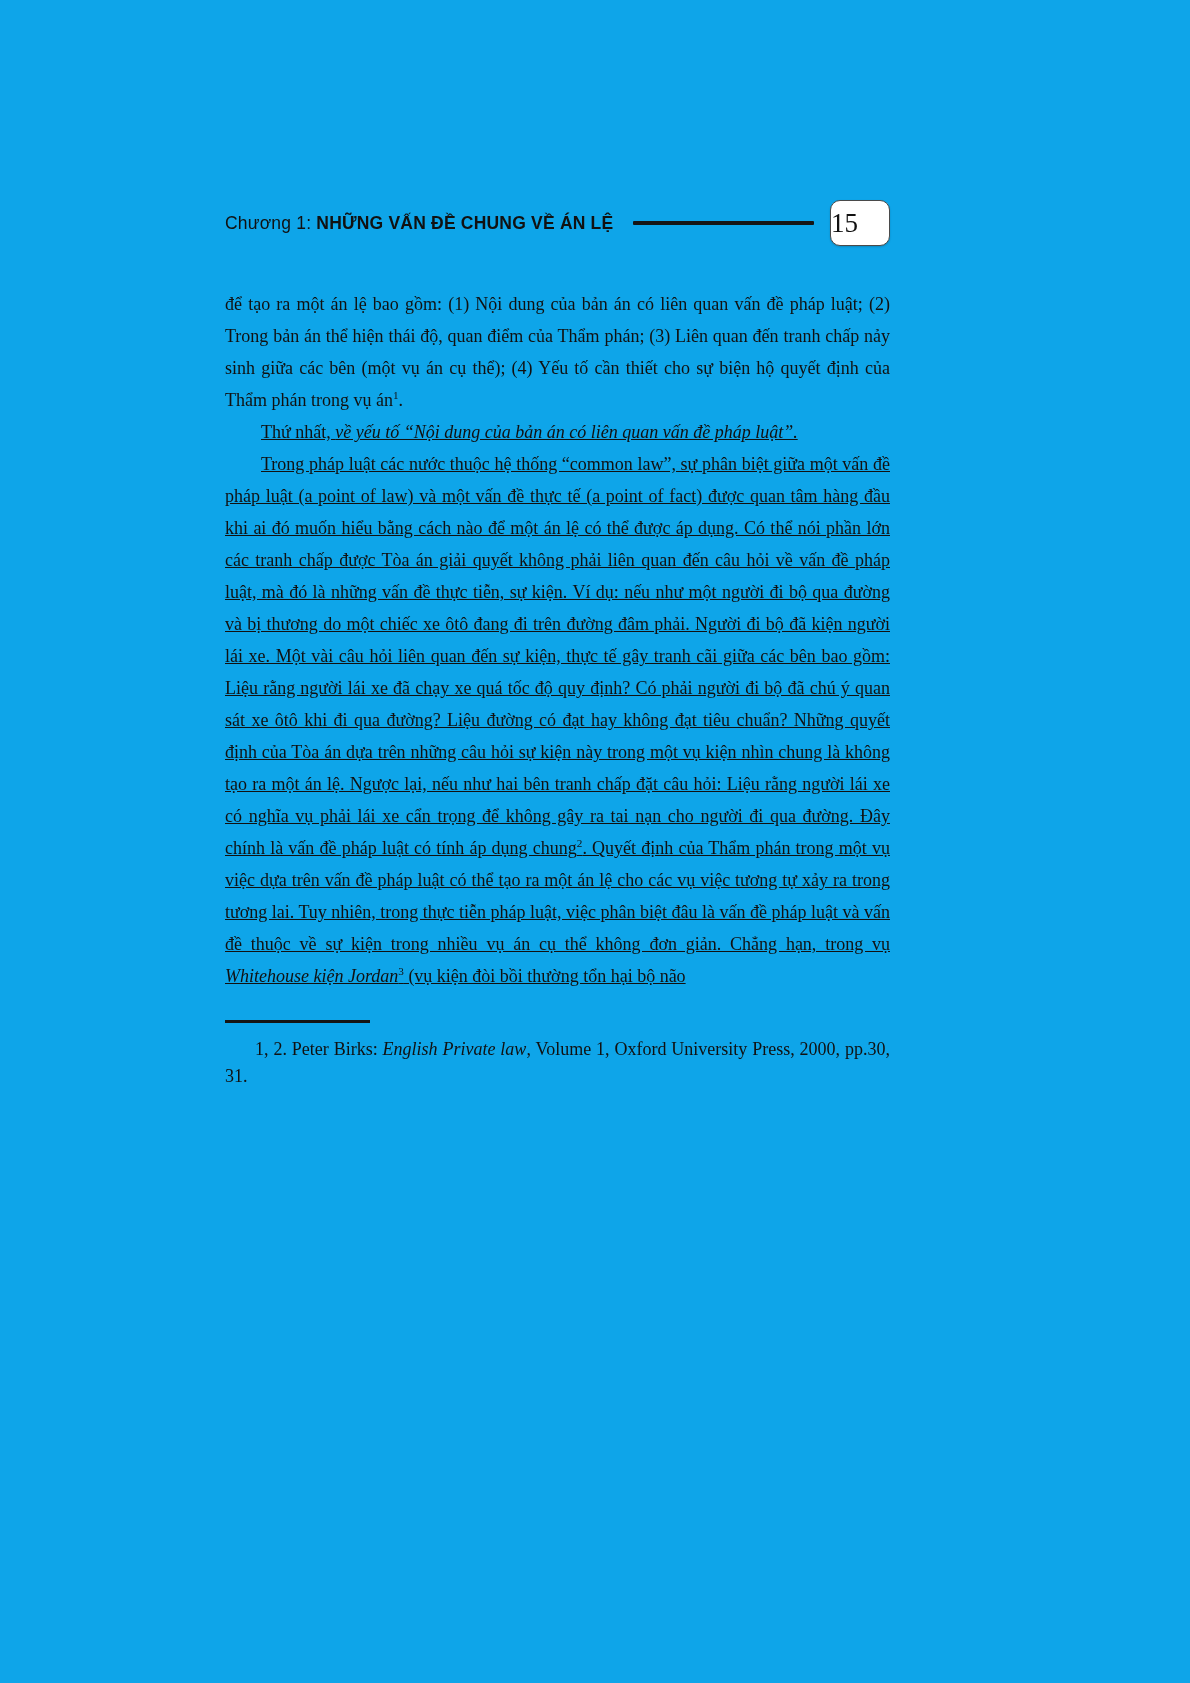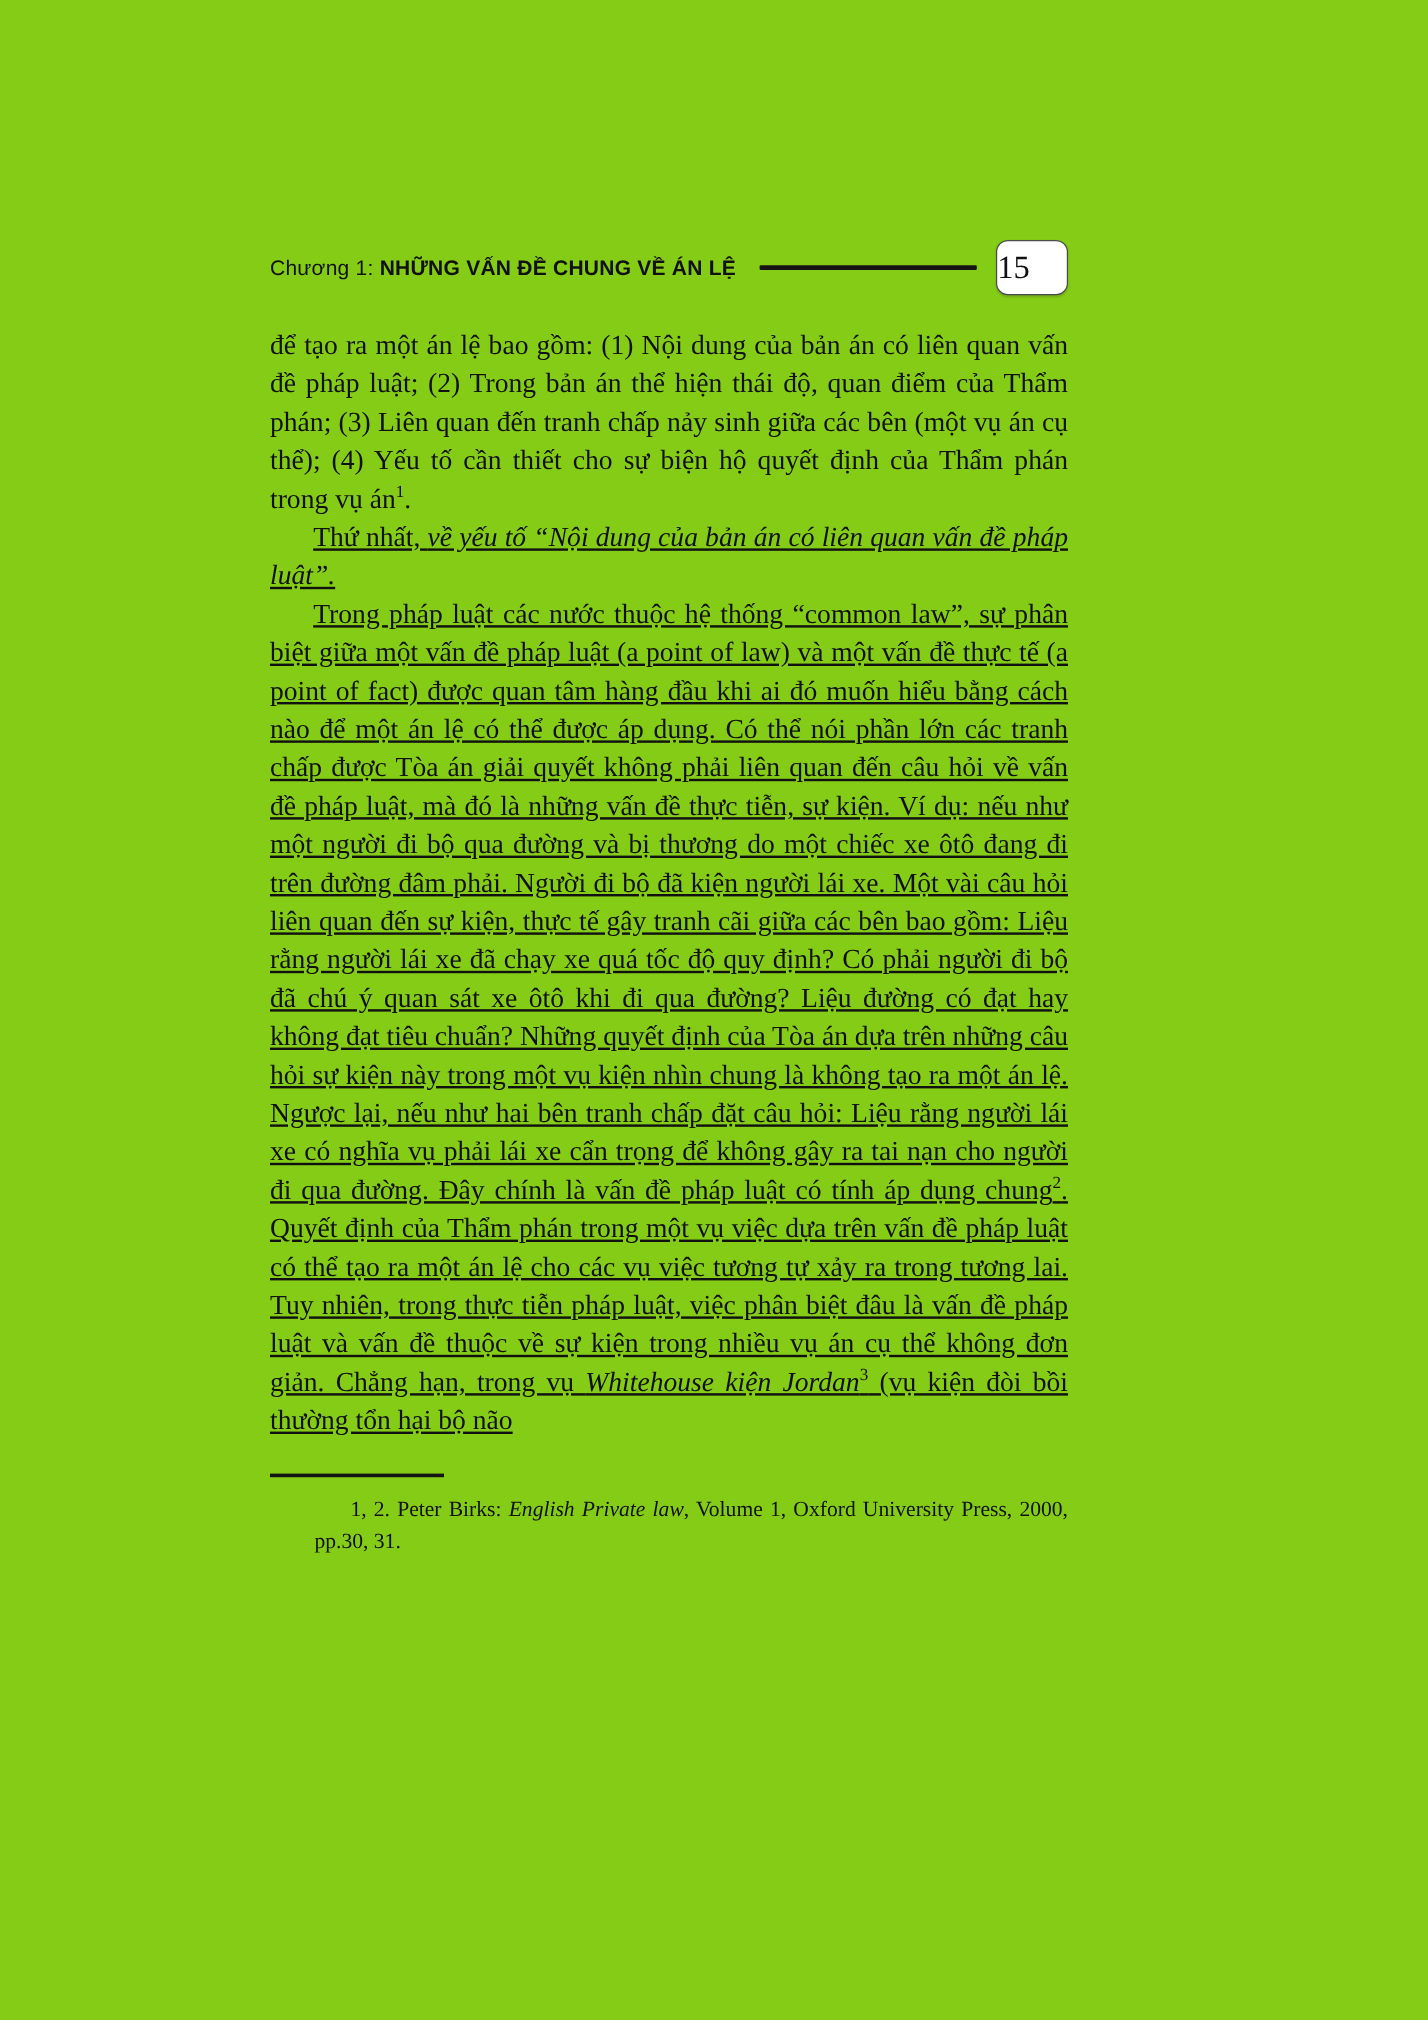--- a/index.html
+++ b/index.html
@@ -4,21 +4,21 @@
 <style>
   html, body {
     margin: 0;
     padding: 0;
     background: #ffffff;
   }
   .page {
     position: relative;
     width: 1190px;
     height: 1683px;
-    background: #84cc16;
+    background: #0ea5e9;
     box-sizing: border-box;
     padding: 200px 300px 0 225px;
     overflow: hidden;
     color: #111111;
   }
   
   .page-header {
     display: flex;
     align-items: center;
     height: 46px;
@@ -47,23 +47,23 @@
     box-shadow: 0 1px 2px rgba(0,0,0,0.18);
     background: #fff;
     display: flex;
     align-items: center;
     font-family: "Liberation Serif", "DejaVu Serif", serif;
     font-size: 27px;
     color: #111;
   }
   
   .body-text {
-    margin-top: 26px;
+    margin-top: 42px;
     font-family: "Liberation Serif", "DejaVu Serif", serif;
-    font-size: 23px;
+    font-size: 18px;
     line-height: 32px;
     color: #111;
   }
   .body-text p.para {
     margin: 0;
     text-align: justify;
   }
   .body-text p.para.indent { text-indent: 36px; text-decoration: underline; }
   .it { font-style: italic; }
   sup {
@@ -76,21 +76,20 @@
     width: 145px;
     height: 2.5px;
     background: #151515;
     margin: 28px 0 13px 0;
   }
   .footnotes {
     font-family: "Liberation Serif", "DejaVu Serif", serif;
     font-size: 18px;
     line-height: 27px;
     color: #111;
-    margin-left: 37px;
   }
   .footnotes p.fn {
     margin: 0;
     text-align: justify;
   }
   .footnotes p.fn.indent { text-indent: 30px; }
 </style>
 </head>
 <body>
 

